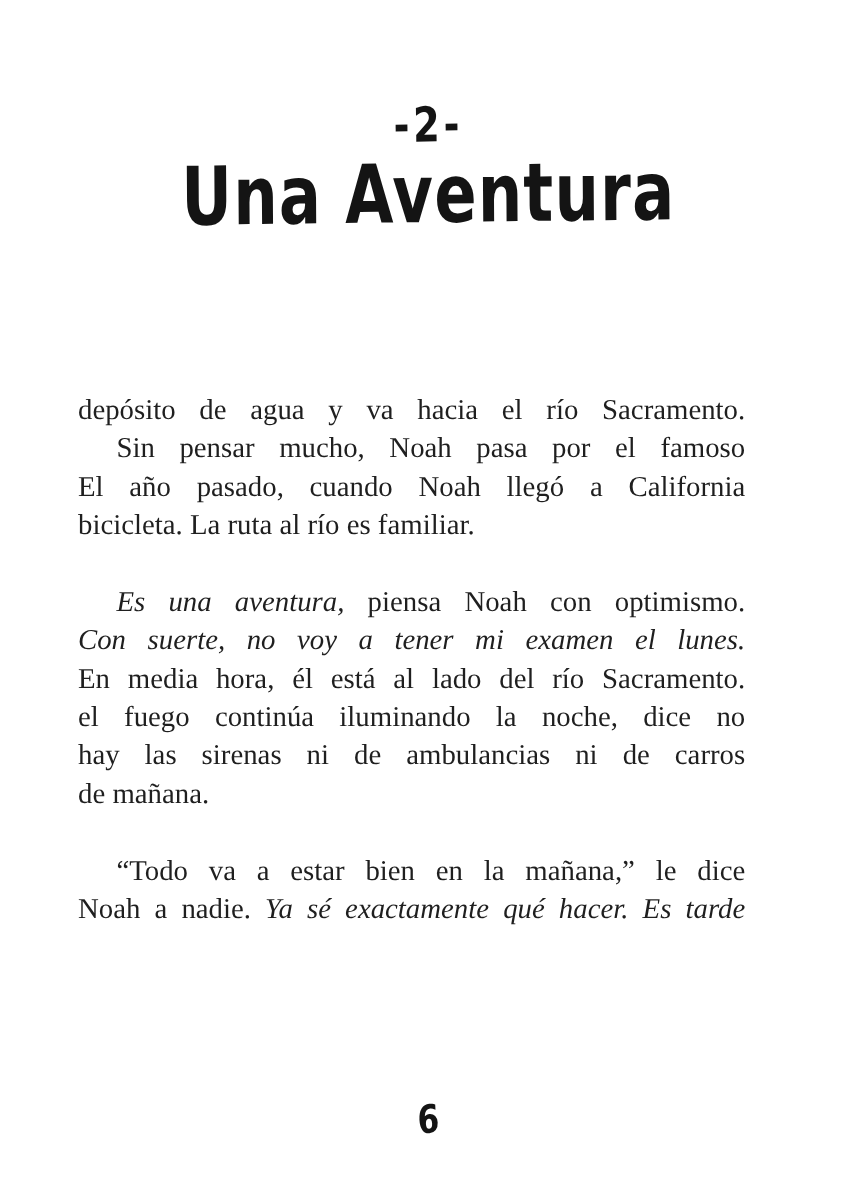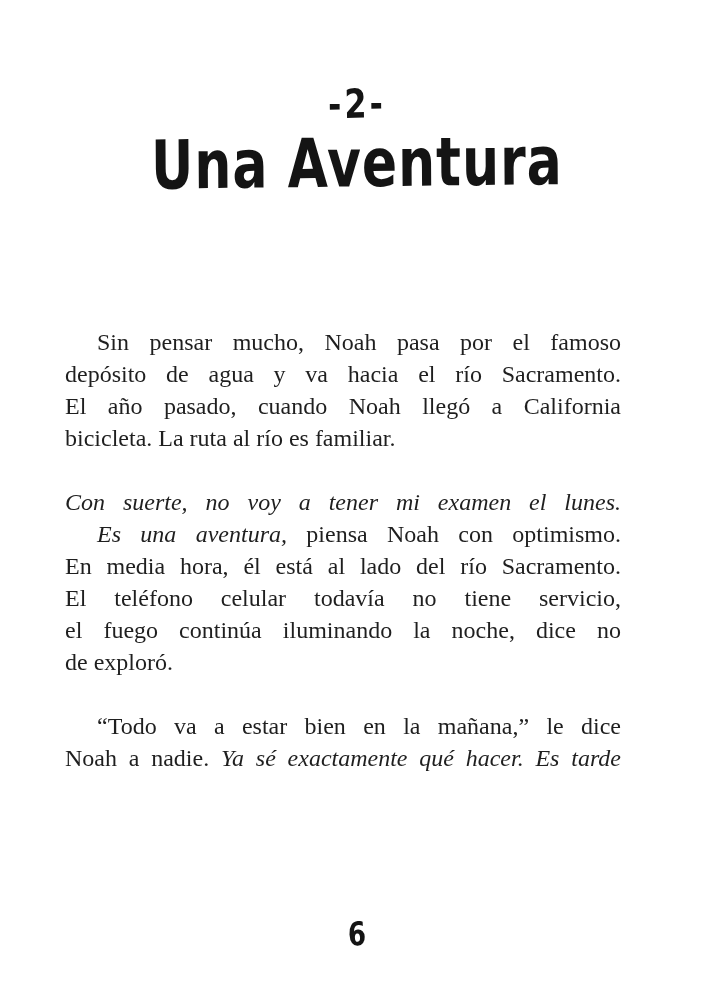--- a/index.html
+++ b/index.html
@@ -92,32 +92,32 @@
 
 <div class="page" style="background: rgb(255, 255, 255); color: rgb(31, 31, 31);">
 
   <div class="chapter-head">
     <div class="chapter-number">-2-</div>
     <div class="chapter-title">Una Aventura</div>
   </div>
 
   <div class="body-text">
       <div class="paragraph">
+        <div class="line just"><span>depósito de agua y va hacia el río Sacramento.</span></div>
         <div class="line just ind"><span>Sin pensar mucho, Noah pasa por el famoso</span></div>
-        <div class="line just"><span>depósito de agua y va hacia el río Sacramento.</span></div>
         <div class="line just"><span>El año pasado, cuando Noah llegó a California</span></div>
         <div class="line"><span>bicicleta. La ruta al río es familiar.</span></div>
       </div>
       <div class="paragraph">
+        <div class="line just ind"><span class="it">Es una aventura,</span><span> piensa Noah con optimismo.</span></div>
         <div class="line just"><span class="it">Con suerte, no voy a tener mi examen el lunes.</span></div>
-        <div class="line just ind"><span class="it">Es una aventura,</span><span> piensa Noah con optimismo.</span></div>
         <div class="line just"><span>En media hora, él está al lado del río Sacramento.</span></div>
-        <div class="line just"><span>El teléfono celular todavía no tiene servicio,</span></div>
         <div class="line just"><span>el fuego continúa iluminando la noche, dice no</span></div>
-        <div class="line"><span>de exploró.</span></div>
+        <div class="line just"><span>hay las sirenas ni de ambulancias ni de carros</span></div>
+        <div class="line"><span>de mañana.</span></div>
       </div>
       <div class="paragraph">
         <div class="line just ind"><span>“Todo va a estar bien en la mañana,” le dice</span></div>
         <div class="line just"><span>Noah a nadie. </span><span class="it">Ya sé exactamente qué hacer. Es tarde</span></div>
       </div>
     </div>
 
   <div class="page-number">6</div>
 
 </div>

